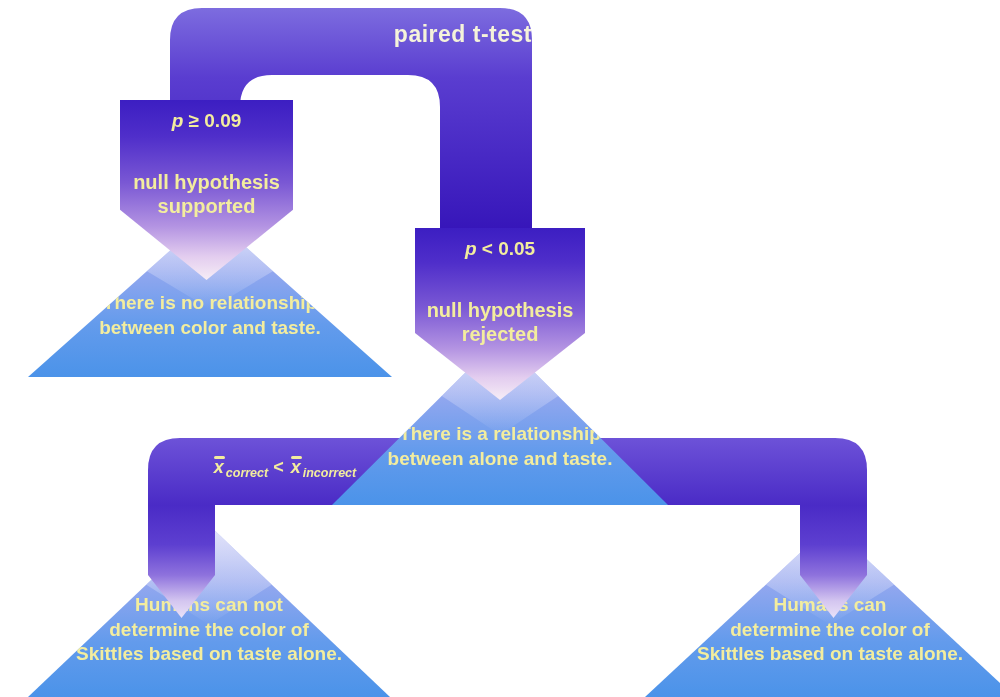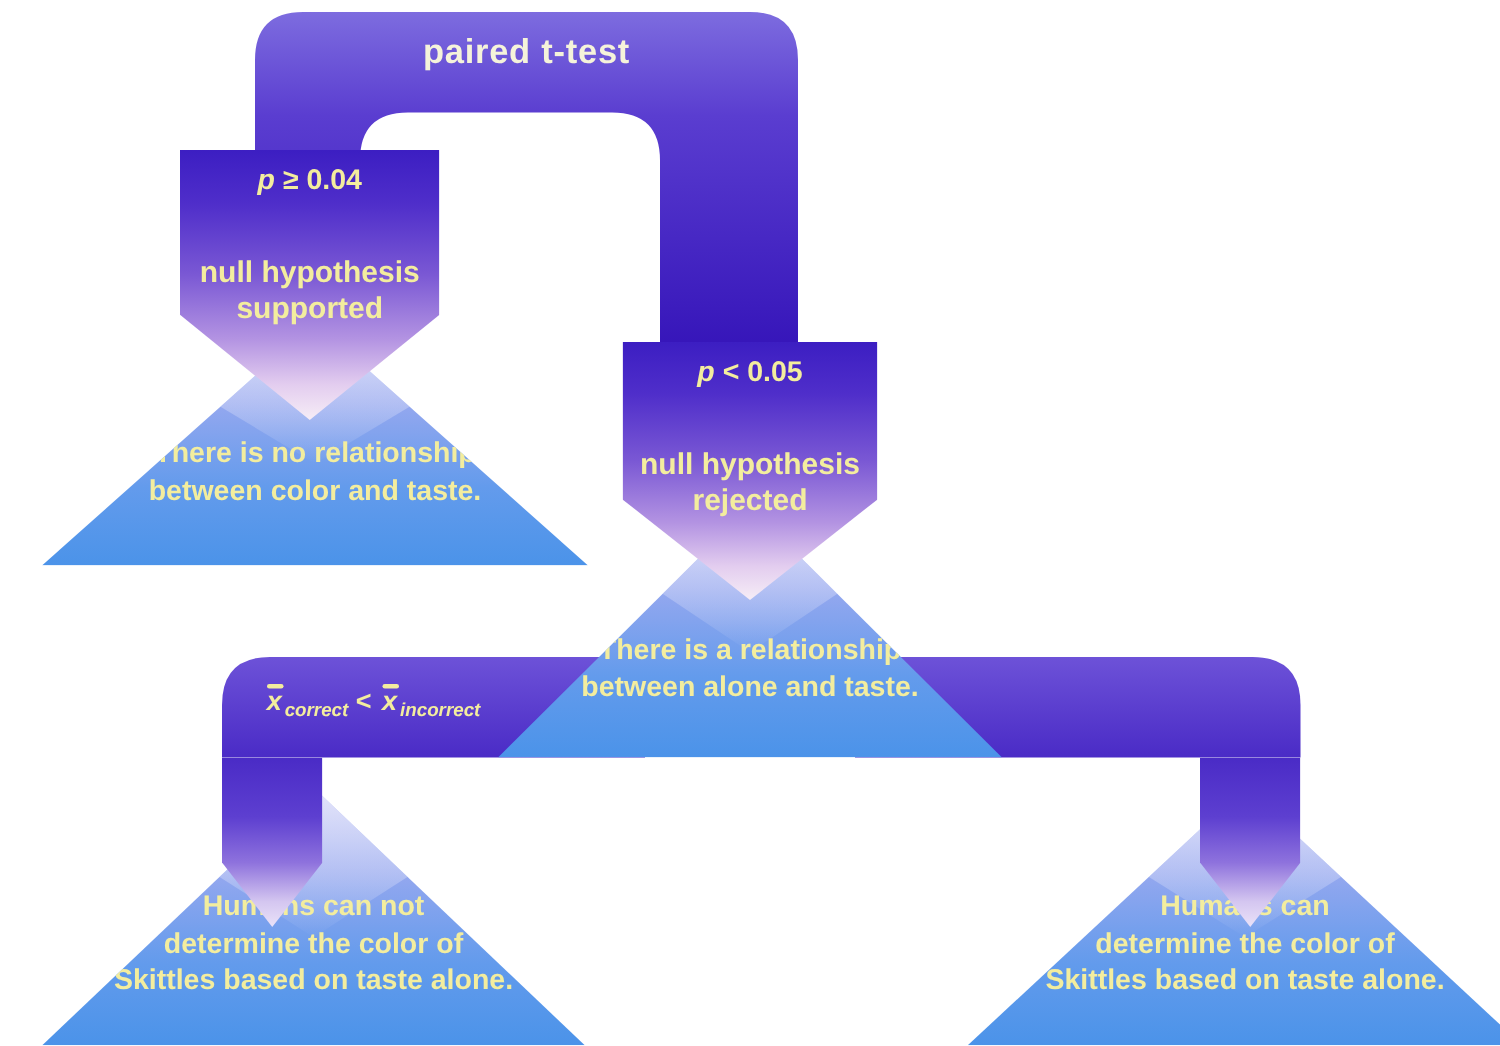--- a/index.html
+++ b/index.html
@@ -3,21 +3,21 @@
 <meta charset="utf-8">
 <style>
   html,body { margin:0; padding:0; background:#ffffff; }
   .canvas {
     position:relative; width:1000px; height:697px; overflow:hidden;
     background:#ffffff; font-family:"Liberation Sans", sans-serif;
   }
   .pipes { position:absolute; left:0; top:0; }
 
   .title {
-    position:absolute; left:170px; top:21px; width:362px; text-align:center;
+    position:absolute; left:170px; top:21px; width:362px; text-align:right;
     font-size:23px; font-weight:bold; letter-spacing:0.5px; color:#f5f3da;
   }
 
   .triangle {
     position:absolute;
     clip-path: polygon(50% 0, 100% 100%, 0 100%);
     background: linear-gradient(180deg, #b3baf2 0%, #96a8ef 32%, #639bec 68%, #4b93e9 100%);
   }
   #tri-left { left:28px;  top:215px; width:364px; height:162px; }
   #tri-mid  { left:332px; top:338px; width:336px; height:167px; }
@@ -60,21 +60,21 @@
   .cond .pvar { font-style:italic; }
   .result {
     margin-top:38px; font-size:20px; font-weight:bold; color:#f3ed9e;
     line-height:1.2; white-space:pre-line;
   }
 
   .mean-label {
     position:absolute; top:457px; width:200px; text-align:center;
     font-size:18px; font-weight:bold; color:#f3ed9e;
   }
-  #mean-left  { left:148px; }
+  #mean-left  { left:148px;padding-left:36px; }
   #mean-right { left:662px; }
   .xbar { font-style:italic; position:relative; display:inline-block; padding:0 2px; }
   .xbar::after {
     content:""; position:absolute; left:2px; right:1px; top:-1px; height:2.5px;
     background:currentColor; border-radius:2px;
   }
   .msub { font-size:12.5px; font-style:italic; vertical-align:-4px; }
   .mop  { padding:0 5px; }
 </style>
 </head>
@@ -120,21 +120,21 @@
 
   <div class="triangle" id="tri-br">
     <div class="tri-highlight"></div>
     <div class="conclusion">Humans can
 determine the color of
 Skittles based on taste alone.</div>
   </div>
 
   <div class="arrow" id="arrow-left">
     <div class="cond">
-      <span class="pvar">p</span><span> ≥ 0.04</span>
+      <span class="pvar">p</span><span> ≥ 0.09</span>
     </div>
     <div class="result">null hypothesis
 supported</div>
   </div>
 
   <div class="arrow" id="arrow-mid">
     <div class="cond">
       <span class="pvar">p</span><span> &lt; 0.05</span>
     </div>
     <div class="result">null hypothesis

